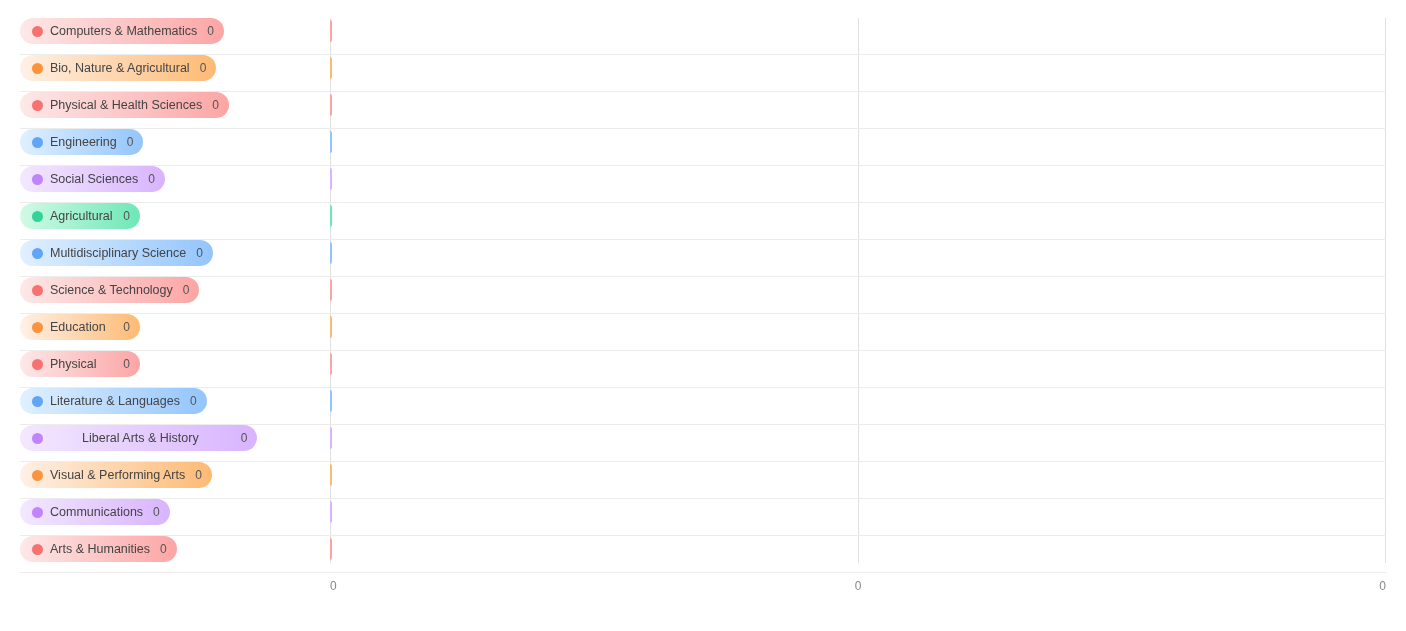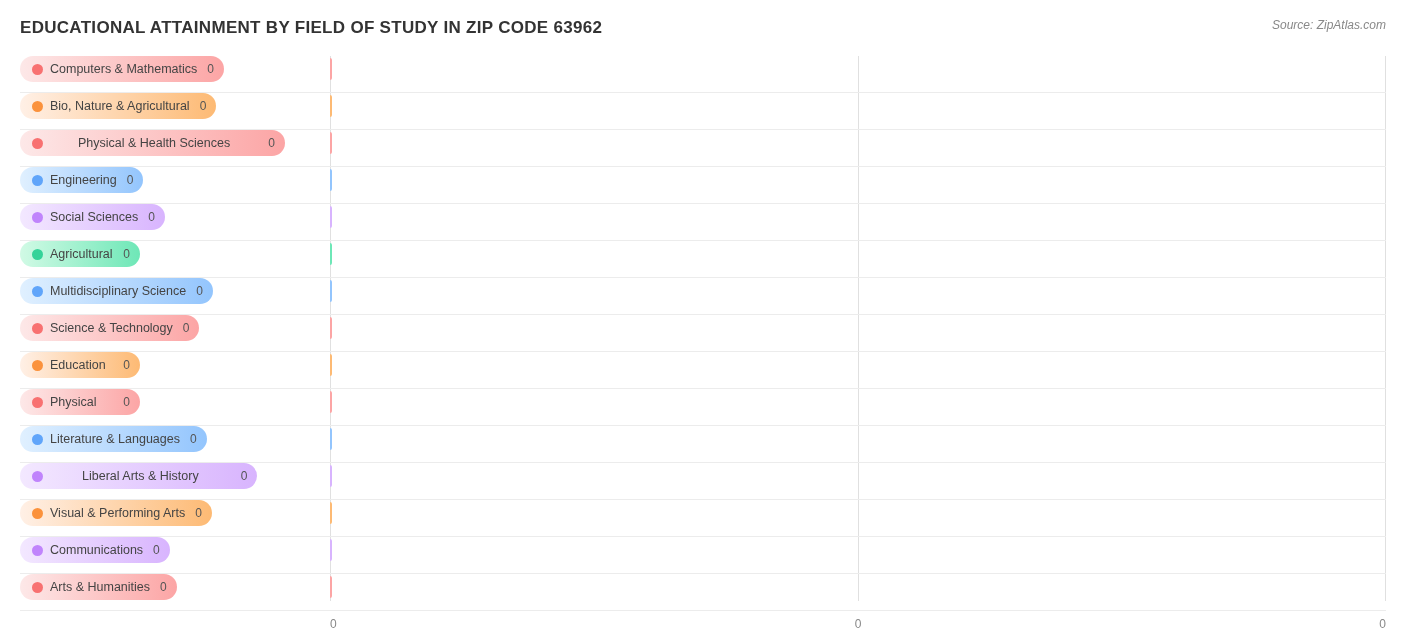--- a/index.html
+++ b/index.html
@@ -122,21 +122,21 @@
     
     .dot-computers { background: #f87171; }
     .pill-computers { background: linear-gradient(90deg, #fde8e8 0%, #fca5a5 100%); }
     .fill-computers { background: #fca5a5; }
 
     .dot-bio { background: #fb923c; }
     .pill-bio { background: linear-gradient(90deg, #fff0e6 0%, #fdba74 100%); }
     .fill-bio { background: #fdba74; }
 
     .dot-physical { background: #f87171; }
-    .pill-physical { background: linear-gradient(90deg, #fde8e8 0%, #fca5a5 100%); gap: 28px; }
+    .pill-physical { background: linear-gradient(90deg, #fde8e8 0%, #fca5a5 100%); }
     .fill-physical { background: #fca5a5; }
 
     .dot-psychology { background: #60a5fa; }
     .pill-psychology { background: linear-gradient(90deg, #e0f0ff 0%, #93c5fd 100%); }
     .fill-psychology { background: #93c5fd; }
 
     .dot-social { background: #c084fc; }
     .pill-social { background: linear-gradient(90deg, #f3e8ff 0%, #d8b4fe 100%); }
     .fill-social { background: #d8b4fe; }
 
@@ -177,24 +177,20 @@
     .fill-communications { background: #d8b4fe; }
 
     .dot-arts { background: #f87171; }
     .pill-arts { background: linear-gradient(90deg, #fde8e8 0%, #fca5a5 100%); }
     .fill-arts { background: #fca5a5; }
   </style>
 </head>
 <body>
 
 <div class="chart-container">
-  <div class="chart-header">
-    <div class="chart-title">EDUCATIONAL ATTAINMENT BY FIELD OF STUDY IN ZIP CODE 63962</div>
-    <div class="chart-source">Source: ZipAtlas.com</div>
-  </div>
 
   <div class="chart-body">
     <div class="grid-lines">
       <div class="grid-line"></div>
       <div class="grid-line"></div>
       <div class="grid-line"></div>
     </div>
 
     <div id="bars-container">
         <div class="bar-row">

